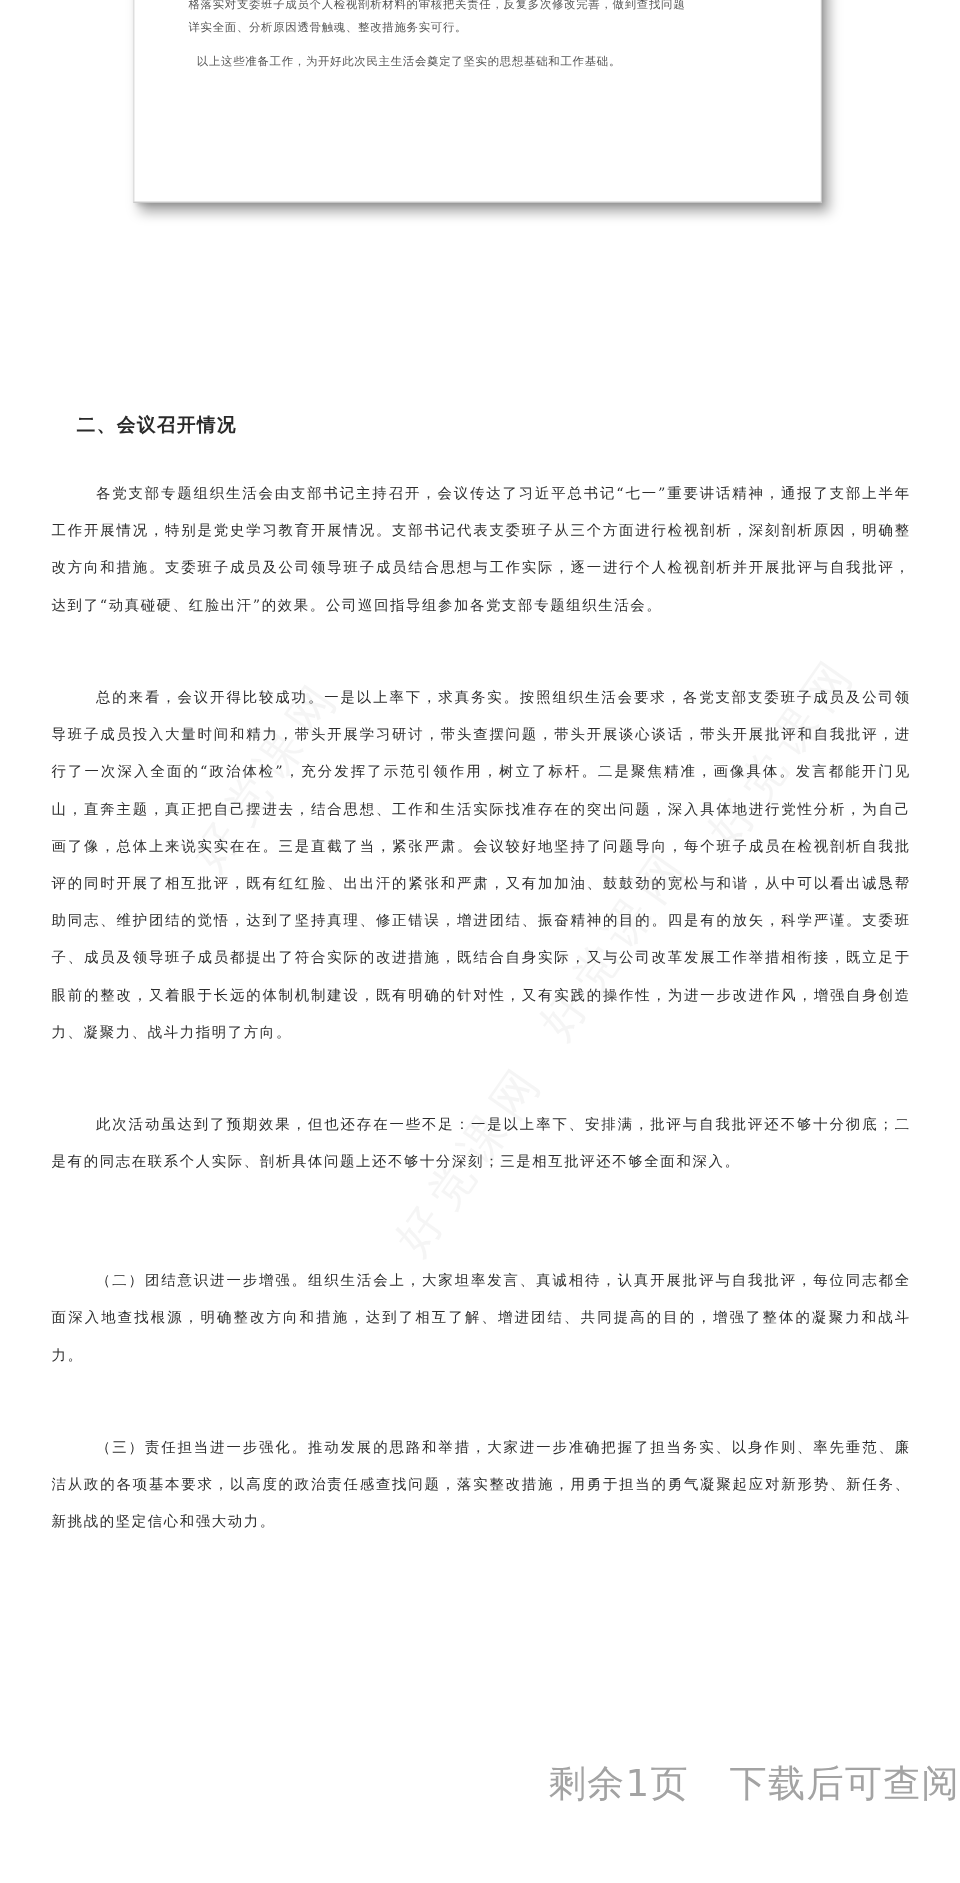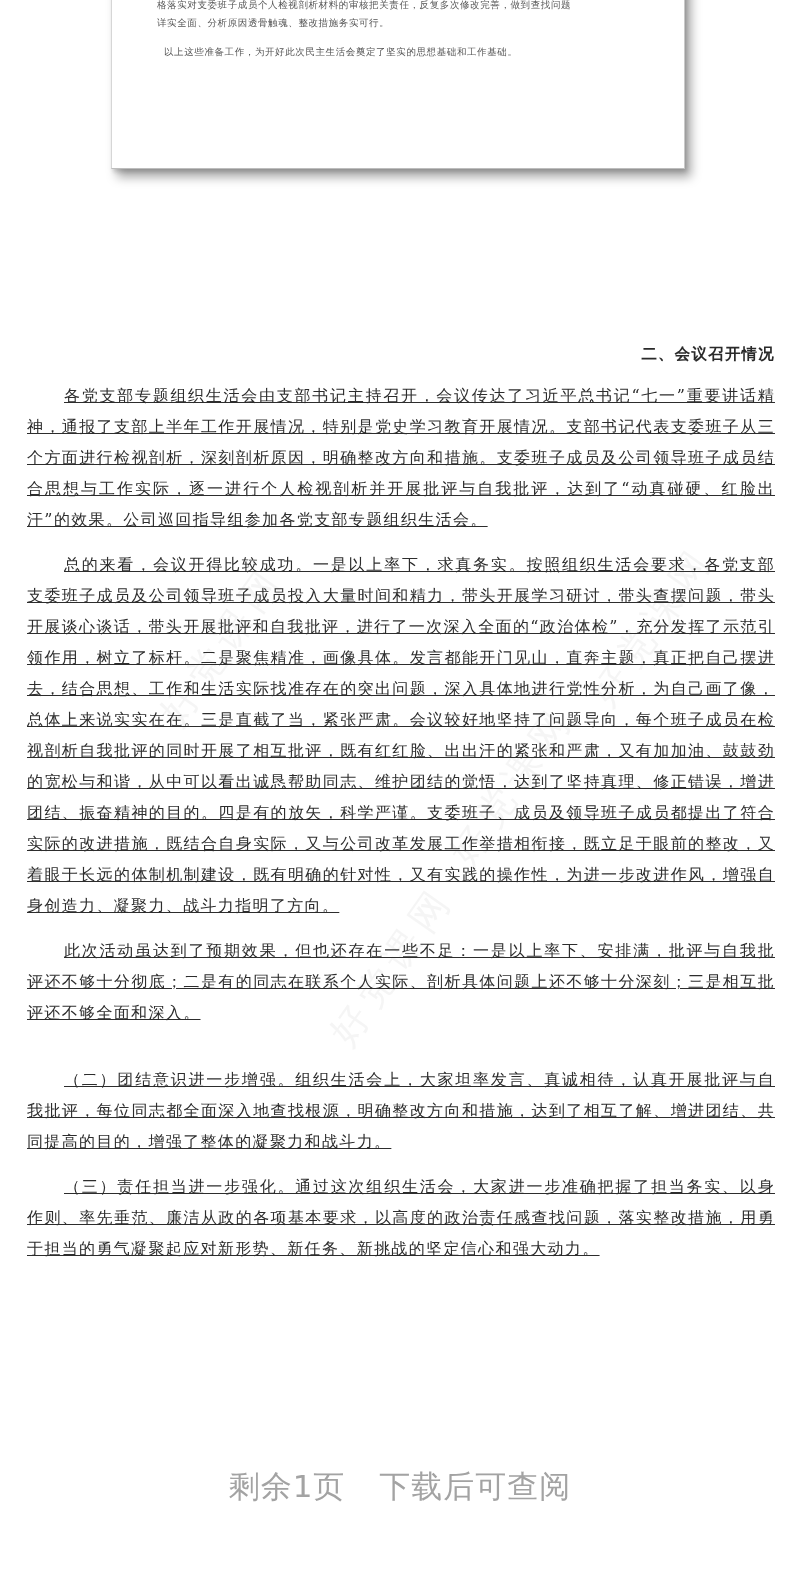--- a/index.html
+++ b/index.html
@@ -32,49 +32,47 @@
     position: absolute;
     left: 45px;
     width: 480px;
     font-size: 9.5px;
     line-height: 13px;
     color: #555;
     letter-spacing: 0.6px;
     white-space: nowrap;
   }
   .card-line1 { top: 18px; }
-  .card-line2 { top: 37px; font-family: Liberation Serif, serif; }
+  .card-line2 { top: 37px; }
   .card-line3 { top: 65px; left: 52px; }
 
   
   .doc {
     position: absolute;
     left: 27px;
     top: 338px;
     width: 748px;
   }
   .heading {
     font-weight: bold;
     font-size: 15.5px;
     letter-spacing: 1.2px;
     padding-left: 37px;
     line-height: 31px;
     margin: 0;
     color: #2a2a2a;
-    text-align: right;
   }
   .para {
-    font-size: 16px;
+    font-size: 12px;
     line-height: 31px;
     letter-spacing: 1.35px;
     text-indent: 37px;
     text-align: justify;
-    margin: 0;
+    margin: 16px;
     color: #2d2d2d;
-    text-decoration: underline;
   }
   .gap-s { height: 11px; }
   .gap-m { height: 14px; }
 
   
   .watermark {
     position: absolute;
     font-size: 38px;
     color: rgba(160,160,160,0.10);
     transform: rotate(-55deg);
@@ -82,21 +80,21 @@
     letter-spacing: 8px;
     white-space: nowrap;
     pointer-events: none;
   }
 
   .footer-note {
     position: absolute;
     left: 0;
     width: 800px;
     top: 1466px;
-    text-align: center;
+    text-align: right;
     font-family: "DejaVu Sans", "Liberation Sans", sans-serif;
     font-size: 31px;
     color: #a3a3a3;
     letter-spacing: 1px;
   }
   .footer-note span.sep { display: inline-block; width: 34px; }
 </style>
 </head>
 <body>
 
@@ -117,18 +115,18 @@
   <p class="para">各党支部专题组织生活会由支部书记主持召开，会议传达了习近平总书记“七一”重要讲话精神，通报了支部上半年工作开展情况，特别是党史学习教育开展情况。支部书记代表支委班子从三个方面进行检视剖析，深刻剖析原因，明确整改方向和措施。支委班子成员及公司领导班子成员结合思想与工作实际，逐一进行个人检视剖析并开展批评与自我批评，达到了“动真碰硬、红脸出汗”的效果。公司巡回指导组参加各党支部专题组织生活会。</p>
   <div class="gap-m"></div>
   <p class="para">总的来看，会议开得比较成功。一是以上率下，求真务实。按照组织生活会要求，各党支部支委班子成员及公司领导班子成员投入大量时间和精力，带头开展学习研讨，带头查摆问题，带头开展谈心谈话，带头开展批评和自我批评，进行了一次深入全面的“政治体检”，充分发挥了示范引领作用，树立了标杆。二是聚焦精准，画像具体。发言都能开门见山，直奔主题，真正把自己摆进去，结合思想、工作和生活实际找准存在的突出问题，深入具体地进行党性分析，为自己画了像，总体上来说实实在在。三是直截了当，紧张严肃。会议较好地坚持了问题导向，每个班子成员在检视剖析自我批评的同时开展了相互批评，既有红红脸、出出汗的紧张和严肃，又有加加油、鼓鼓劲的宽松与和谐，从中可以看出诚恳帮助同志、维护团结的觉悟，达到了坚持真理、修正错误，增进团结、振奋精神的目的。四是有的放矢，科学严谨。支委班子、成员及领导班子成员都提出了符合实际的改进措施，既结合自身实际，又与公司改革发展工作举措相衔接，既立足于眼前的整改，又着眼于长远的体制机制建设，既有明确的针对性，又有实践的操作性，为进一步改进作风，增强自身创造力、凝聚力、战斗力指明了方向。</p>
   <div class="gap-m"></div>
   <p class="para">此次活动虽达到了预期效果，但也还存在一些不足：一是以上率下、安排满，批评与自我批评还不够十分彻底；二是有的同志在联系个人实际、剖析具体问题上还不够十分深刻；三是相互批评还不够全面和深入。</p>
   <div class="gap-s"></div>
   <div class="gap-s"></div>
   <div class="gap-m"></div>
   <p class="para">（二）团结意识进一步增强。组织生活会上，大家坦率发言、真诚相待，认真开展批评与自我批评，每位同志都全面深入地查找根源，明确整改方向和措施，达到了相互了解、增进团结、共同提高的目的，增强了整体的凝聚力和战斗力。</p>
   <div class="gap-m"></div>
-  <p class="para">（三）责任担当进一步强化。通过这次组织生活会，大家进一步准确把握了担当务实、以身作则、率先垂范、廉洁从政的各项基本要求，以高度的政治责任感查找问题，落实整改措施，用勇于担当的勇气凝聚起应对新形势、新任务、新挑战的坚定信心和强大动力。</p>
+  <p class="para">（三）责任担当进一步强化。推动发展的思路和举措，大家进一步准确把握了担当务实、以身作则、率先垂范、廉洁从政的各项基本要求，以高度的政治责任感查找问题，落实整改措施，用勇于担当的勇气凝聚起应对新形势、新任务、新挑战的坚定信心和强大动力。</p>
 </div>
 
 <div class="footer-note">
   <span>剩余1页</span><span class="sep"></span><span>下载后可查阅</span>
 </div>
 
 </body></html>

